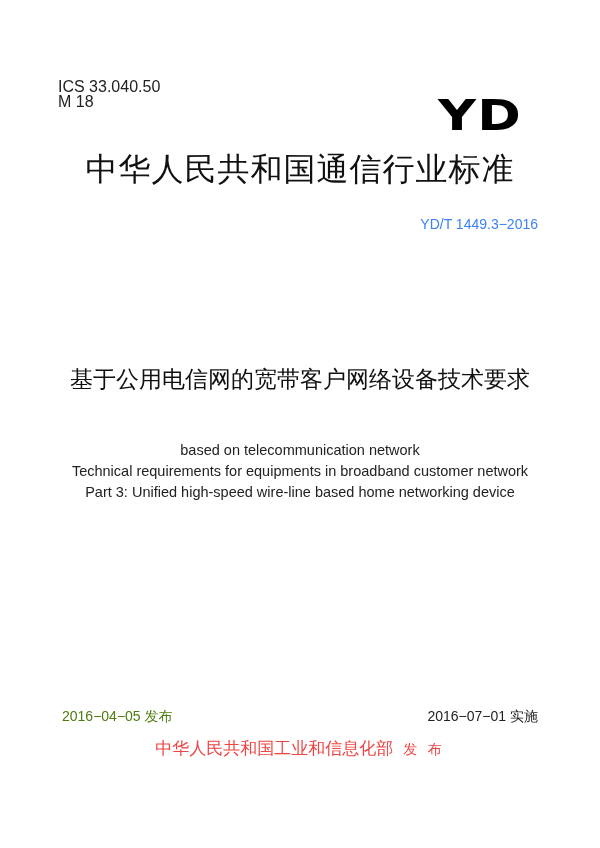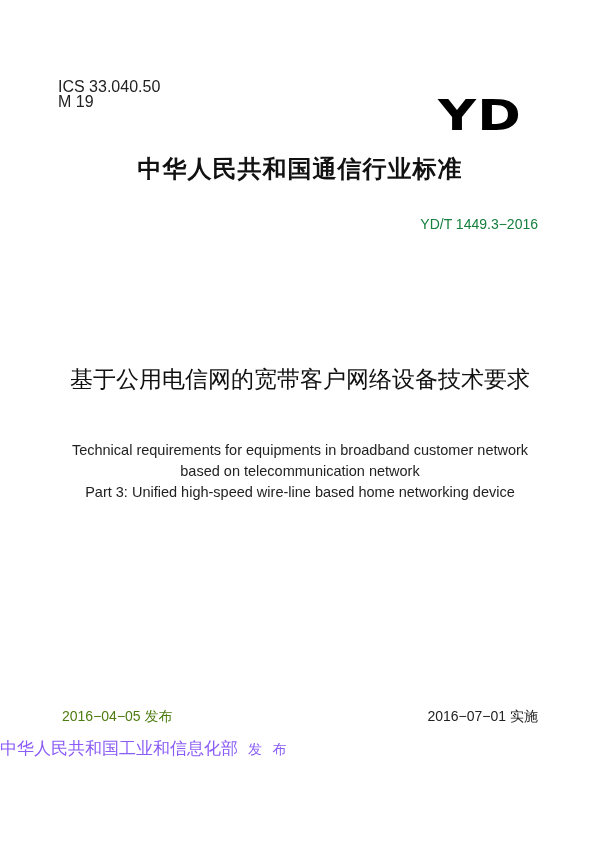--- a/index.html
+++ b/index.html
@@ -30,31 +30,31 @@
       letter-spacing: 1px;
       line-height: 44px;
       color: #000;
       transform: scaleX(1.25);
       transform-origin: left top;
     }
     .std-title {
       left: 0; width: 600px;
       top: 148px;
       text-align: center;
-      font-size: 24px;
+      font-size: 32px;
       line-height: 42px;
       letter-spacing: 1px;
       color: #111;
       font-family: "DejaVu Sans", sans-serif;
-      font-weight: 700;
+      font-weight: 400;
     }
     .std-number {
       right: 62px; top: 216px;
       font-size: 14px;
-      color: #15803d;
+      color: #3b82f6;
       white-space: nowrap;
       text-align: right;
     }
     .cn-title {
       left: 0; width: 600px;
       top: 363px;
       text-align: center;
       font-family: "DejaVu Sans", sans-serif;
       font-size: 23px;
       line-height: 32px;
@@ -79,54 +79,55 @@
     .date-right {
       right: 62px; top: 708px;
       font-size: 14px;
       color: #222;
       white-space: nowrap;
       margin-left: 31px;
     }
     .publisher {
       left: 0; width: 600px;
       top: 737px;
+      text-align: center;
       font-family: "DejaVu Serif", serif;
       font-size: 17px;
       line-height: 22px;
-      color: #8b5cf6;
+      color: #ef4444;
       white-space: nowrap;
     }
     .publisher .pub-action {
       font-family: "DejaVu Sans", sans-serif;
       font-size: 14px;
       margin-left: 10px;
       letter-spacing: 3px;
     }
   </style>
 </head>
 <body>
 
 <div class="abs ics">
   <div>ICS 33.040.50</div>
-  <div>M 19</div>
+  <div>M 18</div>
 </div>
 
 <div class="abs logo">YD</div>
 
 <div class="abs std-title">中华人民共和国通信行业标准</div>
 
 <div class="abs std-number">YD/T 1449.3−2016</div>
 
 <div class="abs cn-title">
   <div>基于公用电信网的宽带客户网络设备技术要求</div>
 </div>
 
 <div class="abs en-title">
+  <div>based on telecommunication network</div>
   <div>Technical requirements for equipments in broadband customer network</div>
-  <div>based on telecommunication network</div>
   <div>Part 3: Unified high-speed wire-line based home networking device</div>
 </div>
 
 <div class="abs date-left">2016−04−05 发布</div>
 <div class="abs date-right">2016−07−01 实施</div>
 
 <div class="abs publisher">
   <span>中华人民共和国工业和信息化部</span><span class="pub-action">发 布</span>
 </div>
 

